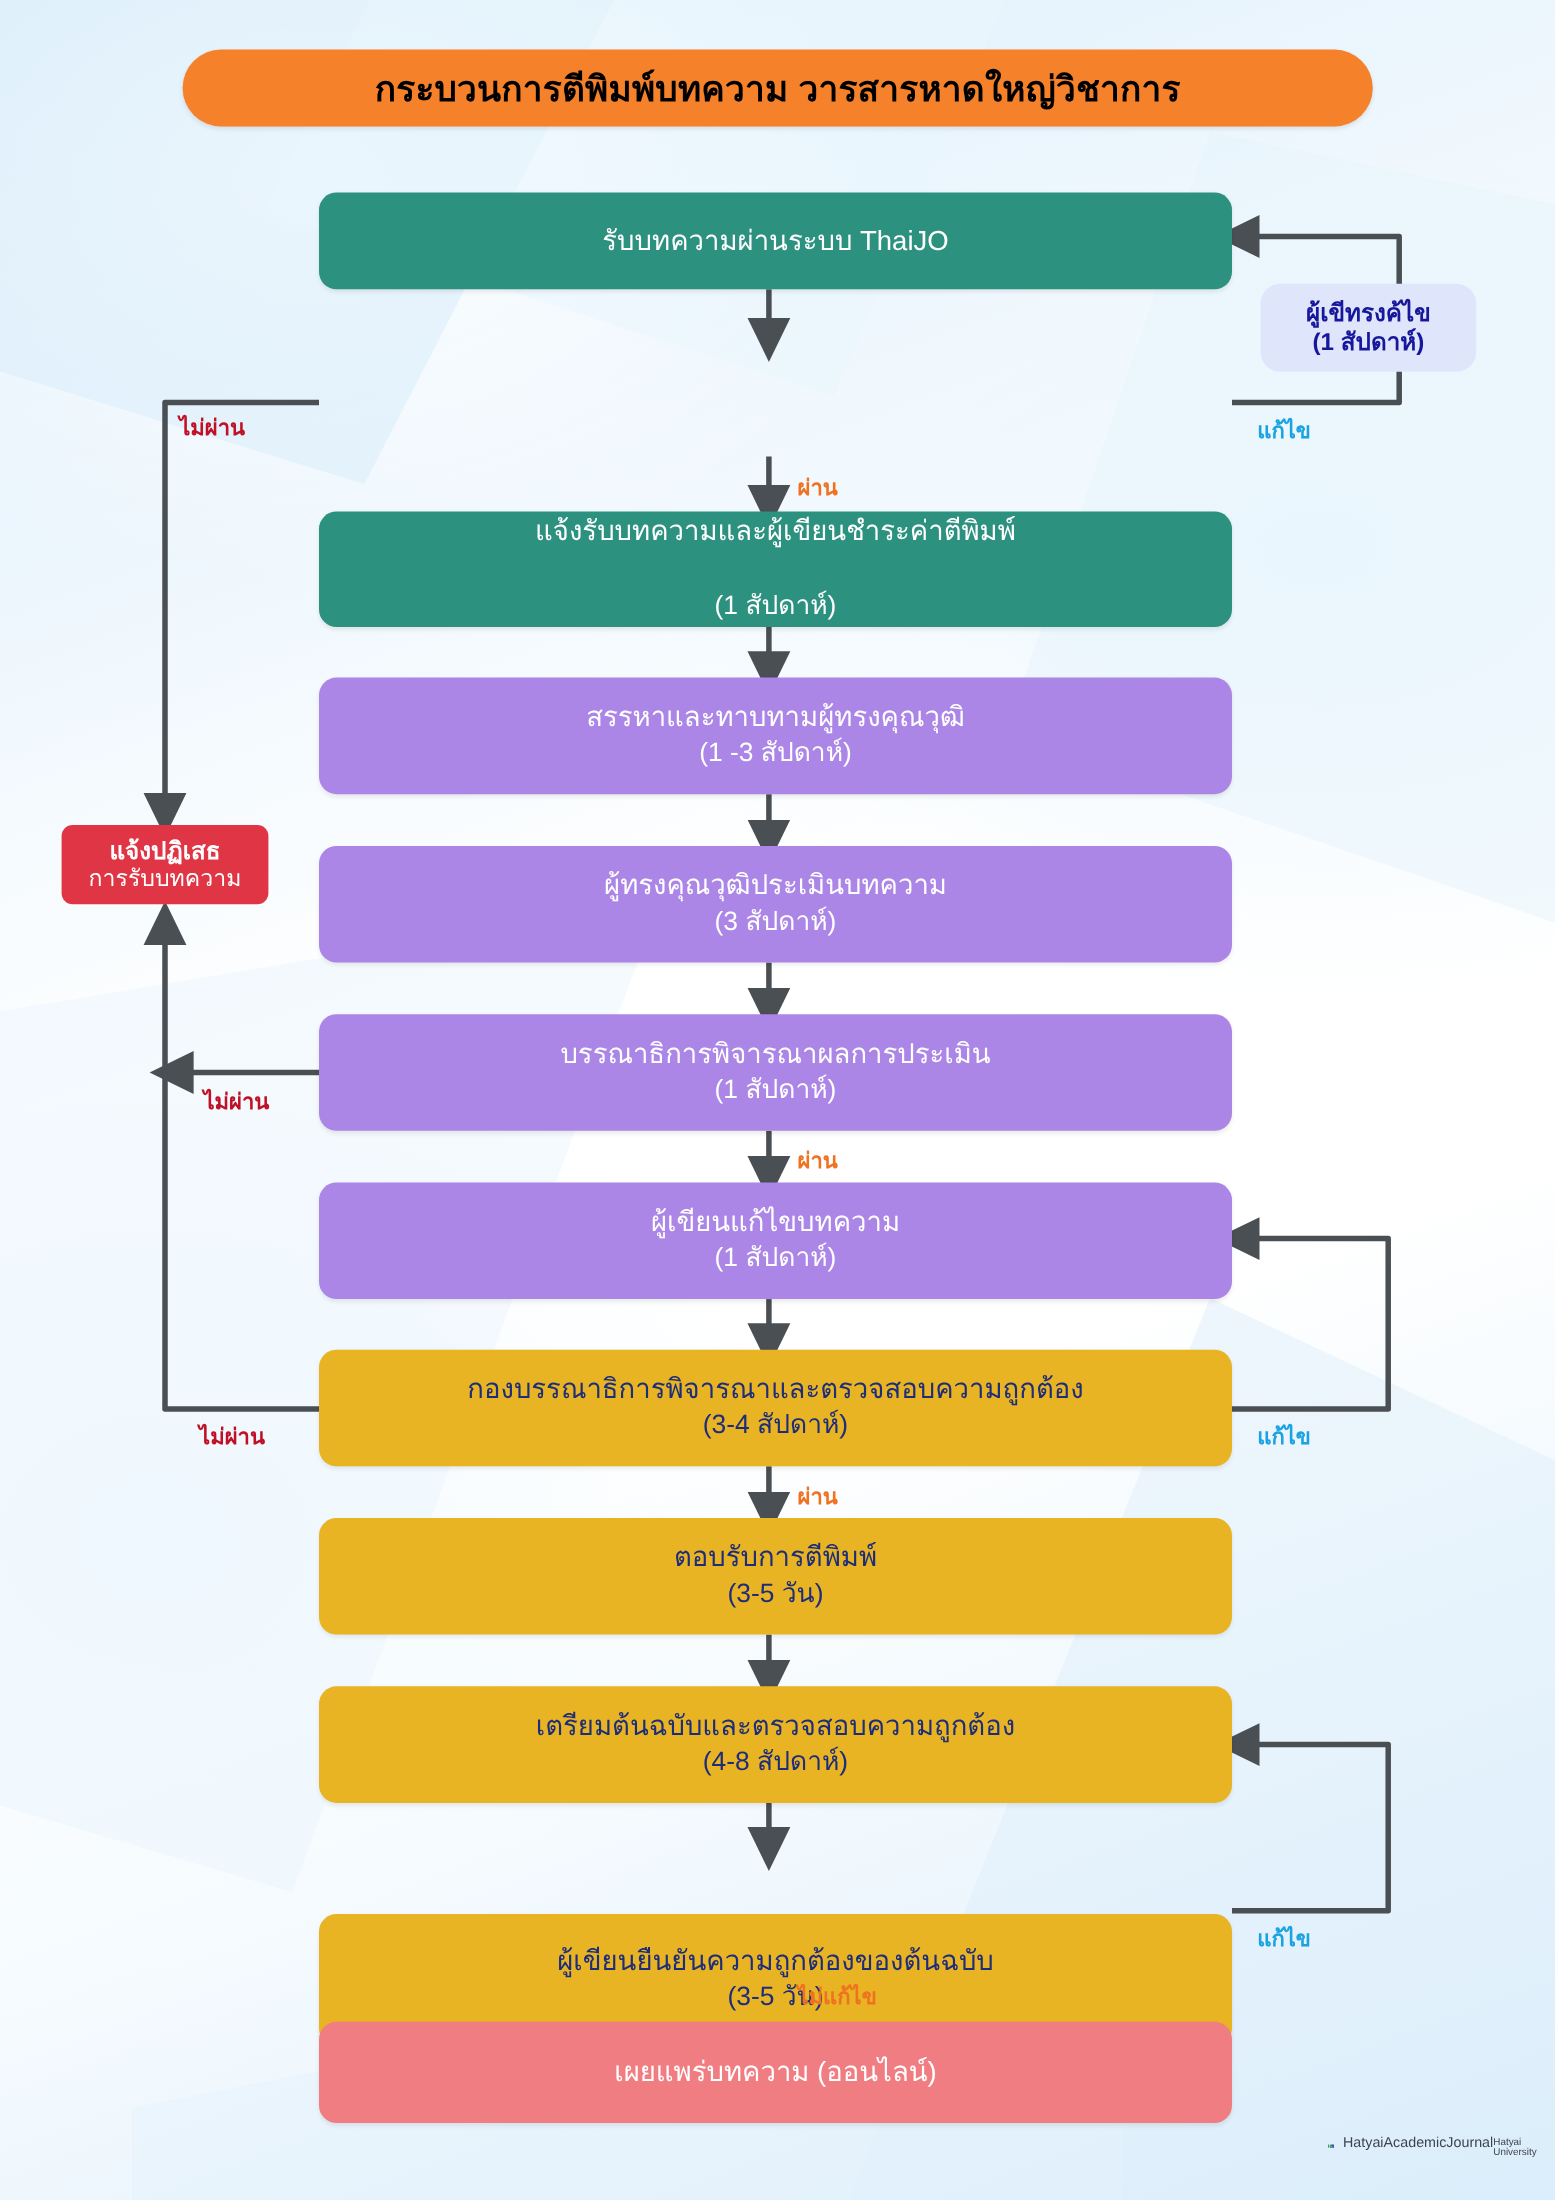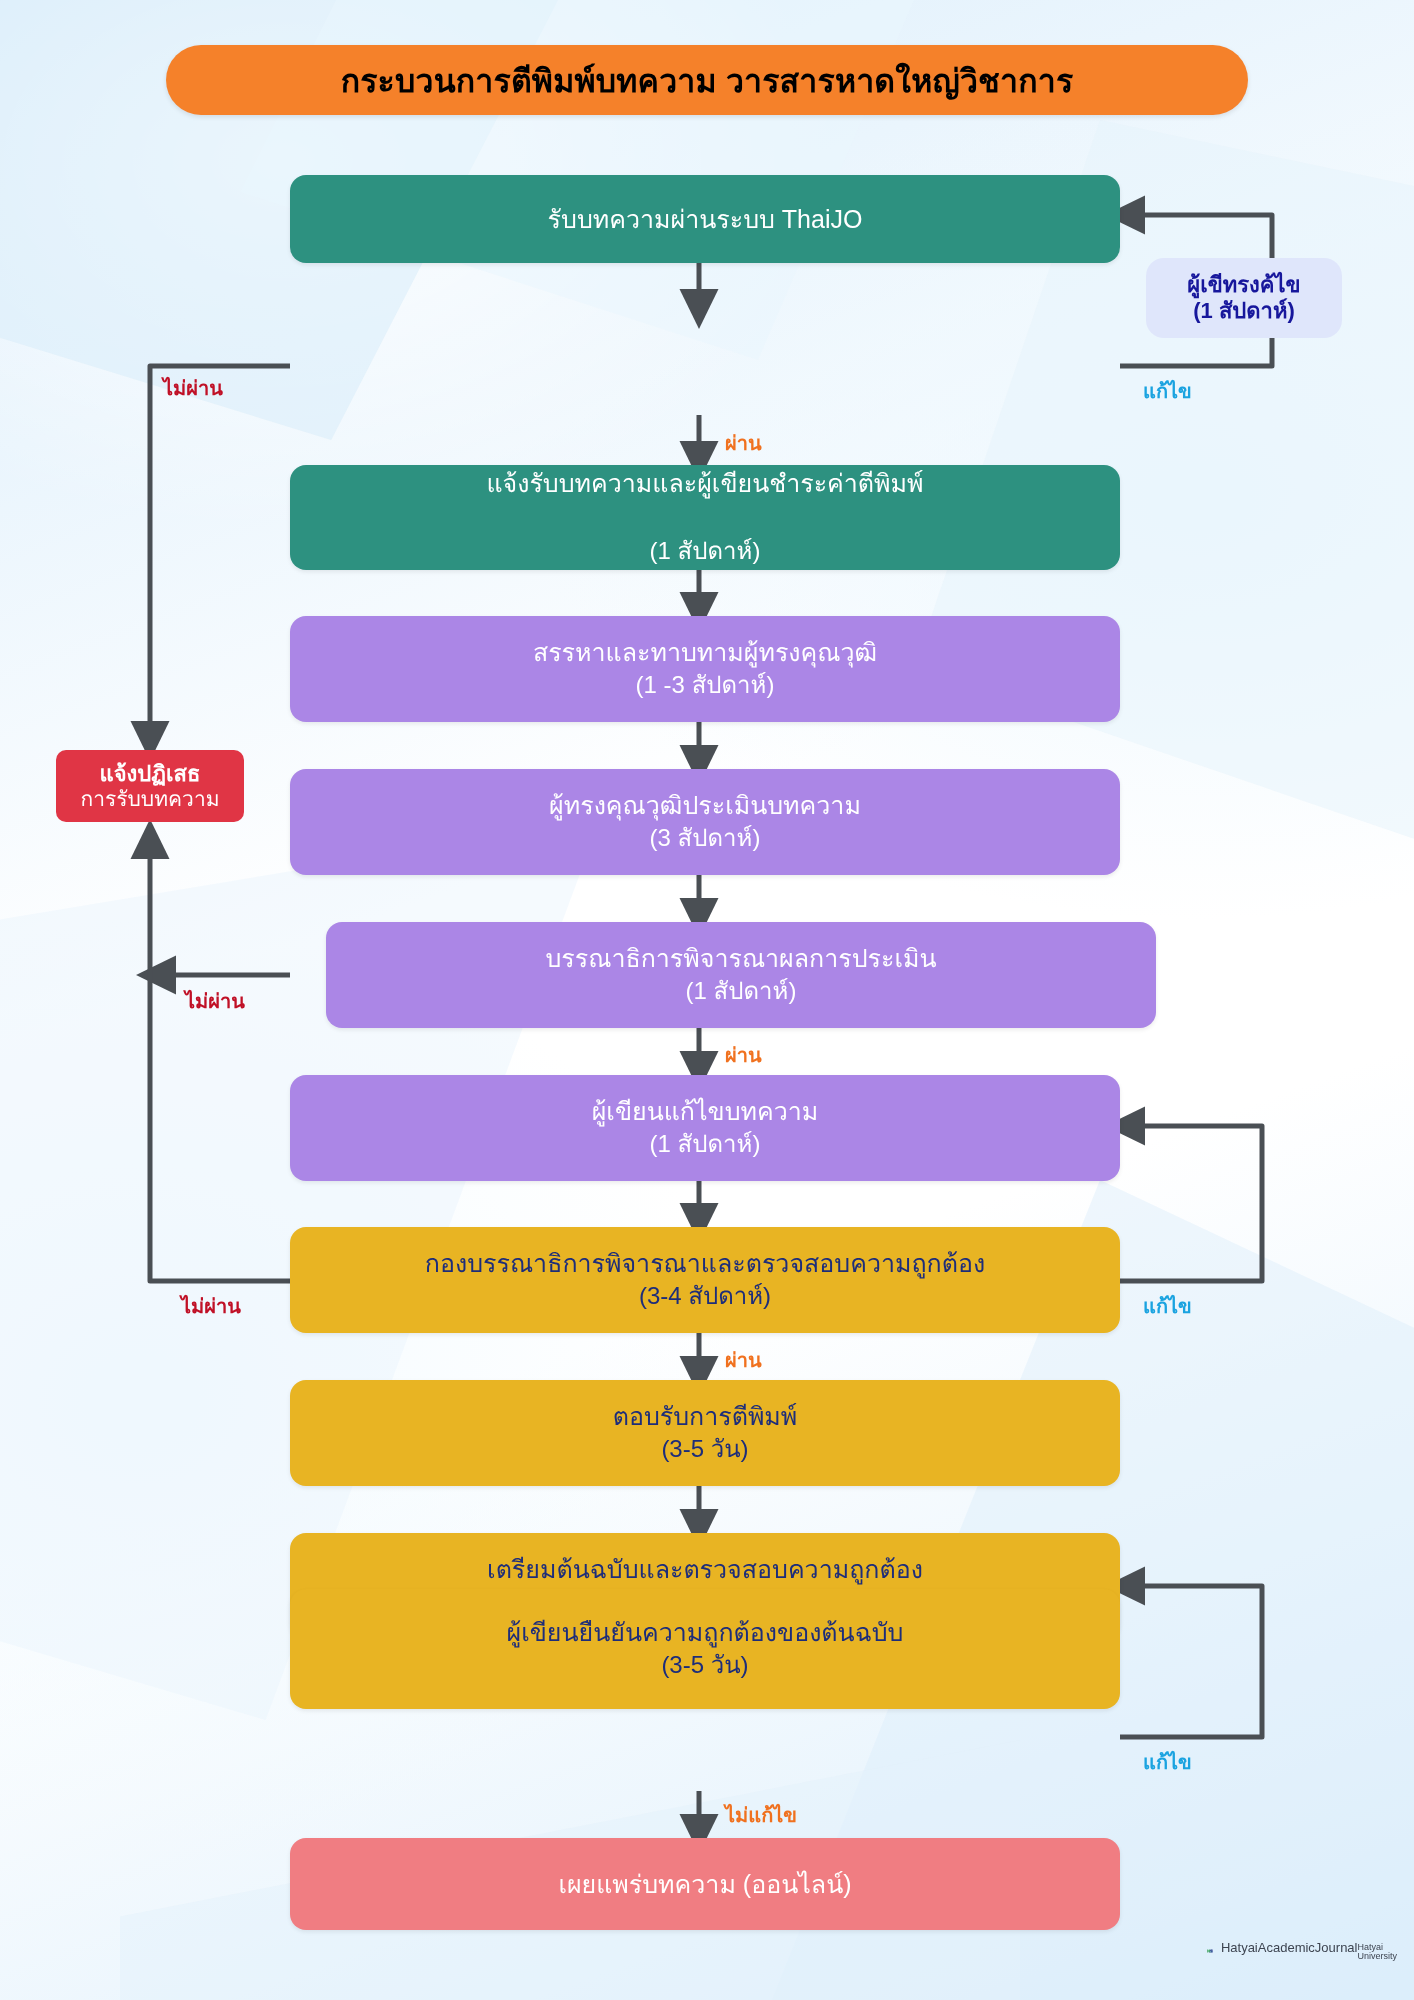--- a/index.html
+++ b/index.html
@@ -169,21 +169,21 @@
   <div class="node purple" style="left:290px;top:616px;width:830px;height:106px;">
     <div class="l1">สรรหาและทาบทามผู้ทรงคุณวุฒิ</div>
     <div class="l2">(1 -3 สัปดาห์)</div>
   </div>
 
   <div class="node purple" style="left:290px;top:769px;width:830px;height:106px;">
     <div class="l1">ผู้ทรงคุณวุฒิประเมินบทความ</div>
     <div class="l2">(3 สัปดาห์)</div>
   </div>
 
-  <div class="node purple" style="left:290px;top:922px;width:830px;height:106px;margin-left:36px;">
+  <div class="node purple" style="left:290px;top:922px;width:830px;height:106px;">
     <div class="l1">บรรณาธิการพิจารณาผลการประเมิน</div>
     <div class="l2">(1 สัปดาห์)</div>
   </div>
 
   <div class="node purple" style="left:290px;top:1075px;width:830px;height:106px;">
     <div class="l1">ผู้เขียนแก้ไขบทความ</div>
     <div class="l2">(1 สัปดาห์)</div>
   </div>
 
   <div class="node yellow" style="left:290px;top:1227px;width:830px;height:106px;">
@@ -194,21 +194,21 @@
   <div class="node yellow" style="left:290px;top:1380px;width:830px;height:106px;">
     <div class="l1">ตอบรับการตีพิมพ์</div>
     <div class="l2">(3-5 วัน)</div>
   </div>
 
   <div class="node yellow" style="left:290px;top:1533px;width:830px;height:106px;">
     <div class="l1">เตรียมต้นฉบับและตรวจสอบความถูกต้อง</div>
     <div class="l2">(4-8 สัปดาห์)</div>
   </div>
 
-  <div class="node yellow" style="left:290px;top:1589px;width:830px;height:120px;">
+  <div class="node yellow" style="left:290px;top:1740px;width:830px;height:120px;">
     <div class="l1">ผู้เขียนยืนยันความถูกต้องของต้นฉบับ</div>
     <div class="l2">(3-5 วัน)</div>
   </div>
 
   <div class="node pink" style="left:290px;top:1838px;width:830px;height:92px;">
     <div class="l1">เผยแพร่บทความ (ออนไลน์)</div>
   </div>
 
   <div class="reject">
     <div class="l1">แจ้งปฏิเสธ</div>

